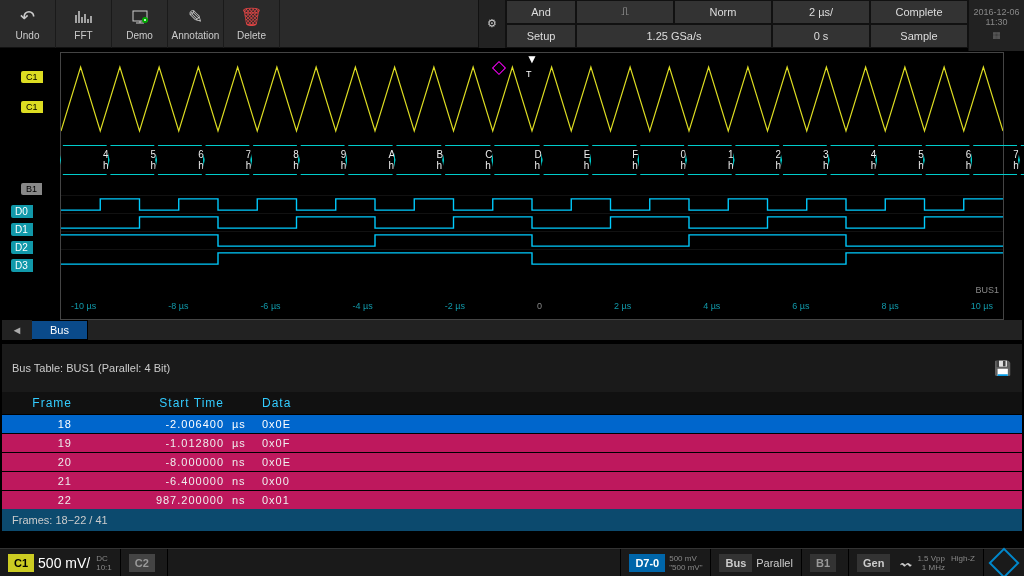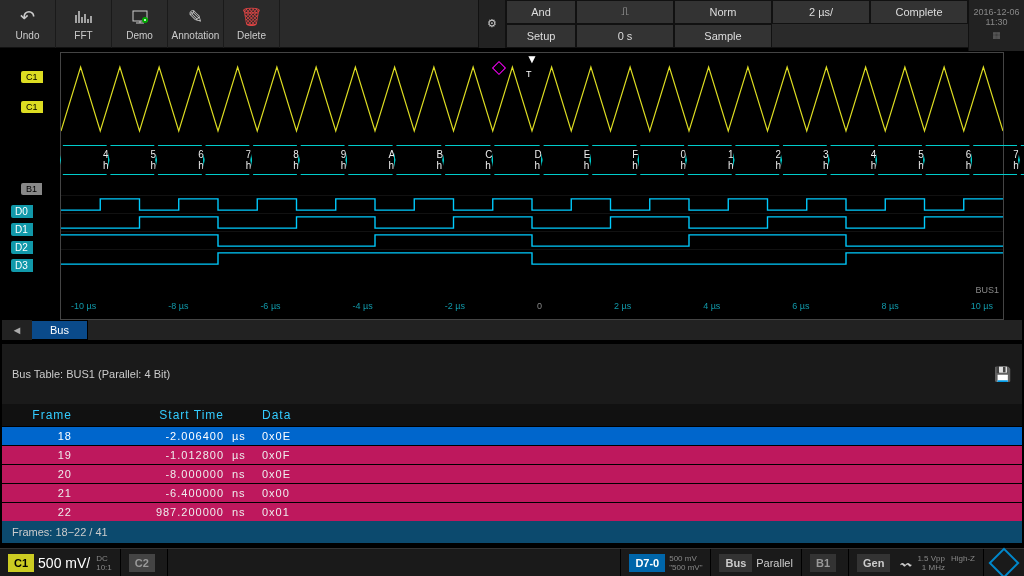--- a/index.html
+++ b/index.html
@@ -45,21 +45,21 @@
 .cursor-mark { position:absolute; top:10px; left:46%; width:10px; height:10px; border:1px solid #f0f; transform:rotate(45deg); }
 
 
 .tab-bar { height:20px; display:flex; align-items:center; margin:0 2px; }
 .tab-arrow { width:30px; height:20px; background:#222; display:flex; align-items:center; justify-content:center; color:#aaa; }
 .tab { padding:3px 18px; background:#0a4a8a; color:#fff; font-size:11px; border-right:1px solid #000; }
 .tab-bar .spacer { flex:1; height:20px; background:#222; }
 
 
 .bus-table-wrap { margin:4px 2px 0 2px; }
-.bus-title { padding:22px 10px; background:#1a1a1a; color:#ccc; display:flex; align-items:center; font-size:11px; }
+.bus-title { padding:16px 10px; background:#1a1a1a; color:#ccc; display:flex; align-items:center; font-size:11px; }
 .bus-title .spacer { flex:1; }
 .table-hdr { display:flex; padding:4px 10px; color:#3cf; font-size:12px; font-family:"Courier New",monospace; letter-spacing:1px; background:#111; }
 .table-row { display:flex; padding:3px 10px; color:#eee; font-size:11px; font-family:"Courier New",monospace; letter-spacing:1px; background:#be185d; border-top:1px solid #000; }
 .table-row.sel { background:#06c; color:#fff; }
 .col-frame { width:80px; text-align:right; padding-right:20px; }
 .col-start { width:140px; text-align:right; padding-right:8px; }
 .col-unit { width:30px; text-align:left; }
 .col-data { width:80px; }
 .frames-info { padding:5px 10px; color:#ccc; font-size:11px; background:#0c4a6e; }
 
@@ -118,20 +118,21 @@
   </div>
   <div class="top-right">
     <div class="cell">And</div>
     <div class="cell">
         <span>⎍</span>
       </div>
     <div class="cell">Norm</div>
     <div class="cell">2 µs/</div>
     <div class="cell">Complete</div>
     <div class="cell">Setup</div>
+    <div class="cell" style="grid-column:2/4">1.25 GSa/s</div>
     <div class="cell">0 s</div>
     <div class="cell">Sample</div>
   </div>
   <div class="date-col">
     <span>2016-12-06</span>
     <span>11:30</span>
     <span style="margin-top:3px;color:#666">▦</span>
   </div>
 </div>
 

